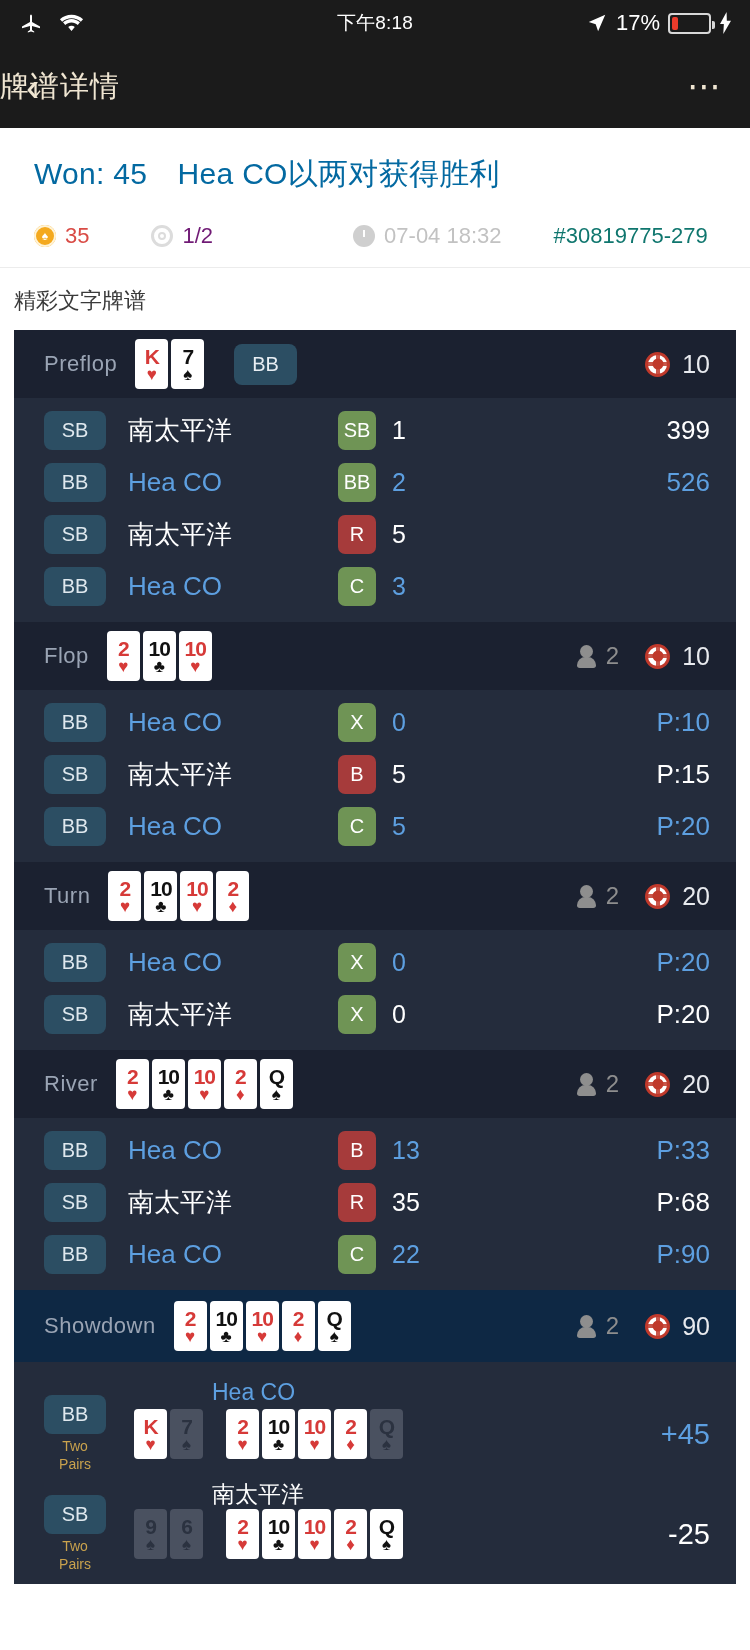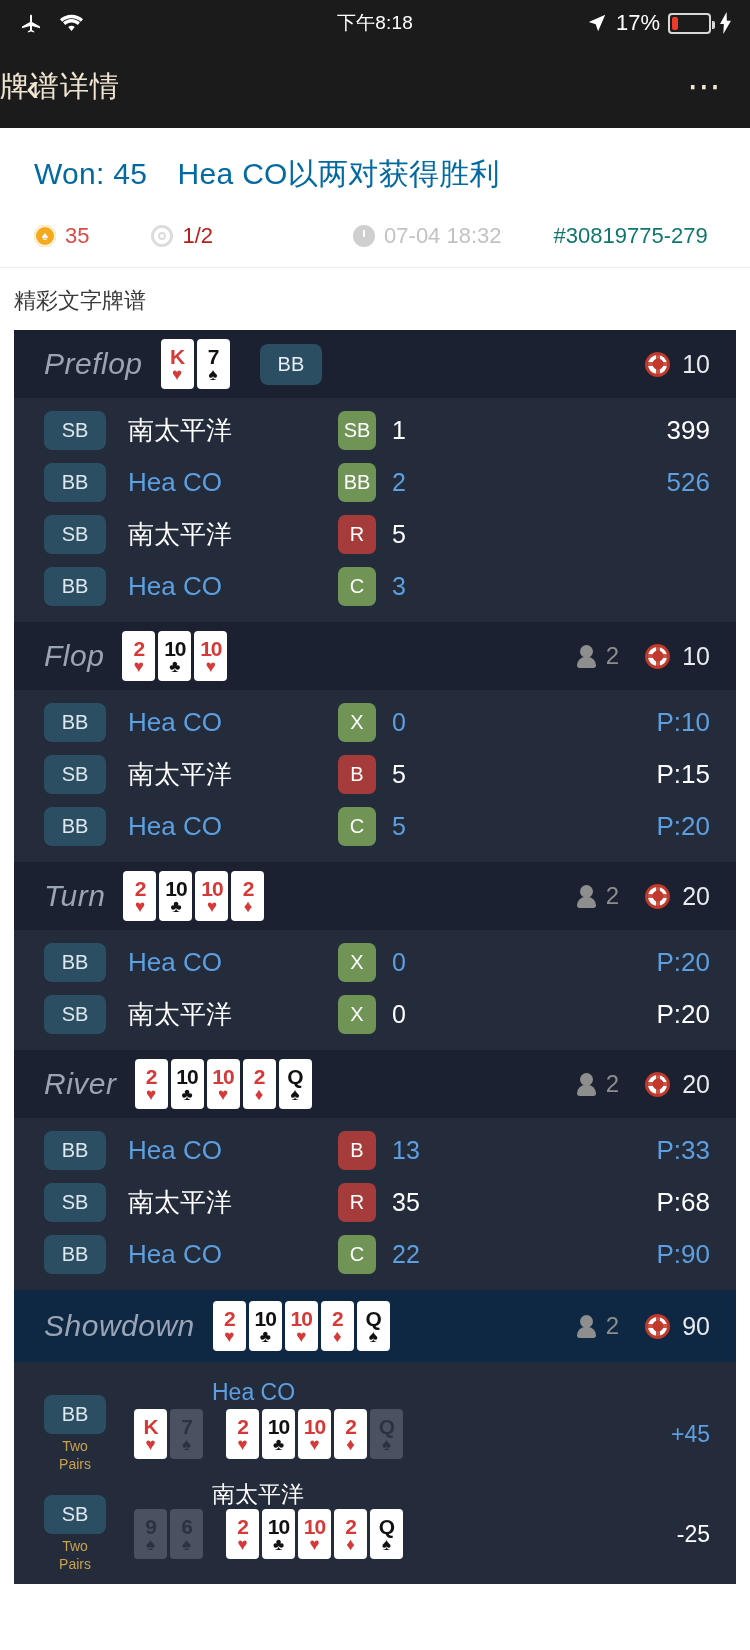--- a/index.html
+++ b/index.html
@@ -43,21 +43,21 @@
     color:#f0e6d2; font-size:29px; letter-spacing:1px; pointer-events:none;
   }
   .nav-more{ margin-left:auto; color:#f0e6d2; font-size:34px; letter-spacing:3px; line-height:.4; }
 
   
   .summary{ background:#fff; padding:26px 34px 18px; }
   .summary-title{ font-size:30px; color:#0369a1; letter-spacing:.3px; }
   .meta{ display:flex; align-items:center; margin-top:28px; font-size:22px; }
   .meta-item{ display:flex; align-items:center; gap:9px; }
   .meta-coins{ color:#d94b45; }
-  .meta-blinds{ color:#b91c1c; margin-left:62px;justify-content:center; }
+  .meta-blinds{ color:#701a75; margin-left:62px;justify-content:center; }
   .meta-time{ color:#c2c2c2; margin-left:140px; }
   .meta-id{ color:#0f766e; margin-left:52px; }
 
   .icon-coin{
     width:22px; height:22px; border-radius:50%;
     background:#f4a91e; display:flex; align-items:center; justify-content:center;
     box-shadow:inset 0 0 0 2px #fff3d6;
   }
   .icon-coin i{ color:#fff; font-size:12px; font-style:normal; line-height:1; }
   .icon-chip-sm{
@@ -78,21 +78,21 @@
   .section-label{ background:#fff; padding:18px 14px 14px; font-size:22px; color:#3a3a3a; }
 
   
   .board{ background:#242c3c; margin:0 14px; padding-bottom:0; }
 
   .street{
     background:#1b2130; display:flex; align-items:center;
     padding:0 26px 0 30px; height:68px; gap:18px;
   }
   .street.showdown{ background:#0e2844; height:72px; }
-  .street-name{ color:#9aa4b4; font-size:30px; letter-spacing:.5px; white-space:nowrap;font-style:italic; }
+  .street-name{ color:#9aa4b4; font-size:22px; letter-spacing:.5px; white-space:nowrap; }
   .street-cards{ display:flex; gap:3px; }
   .pos-pill{
     background:#2c4e63; color:#e8eef3; font-size:20px;
     border-radius:8px; padding:9px 18px; margin-left:12px;
   }
   .street-right{ margin-left:auto; display:flex; align-items:center; gap:26px; }
   .players-cnt{ display:flex; align-items:center; gap:10px; color:#8e8e8e; font-size:24px; }
   .icon-person{
     width:19px; height:23px; position:relative;
   }
@@ -164,21 +164,21 @@
   }
   .res-hand{ color:#c9a24d; font-size:14px; line-height:1.25; margin-top:4px; }
   .res-mid{ margin-left:28px; position:relative; }
   .res-player{
     font-size:23px; position:absolute; top:-30px; left:78px; white-space:nowrap;
   }
   .res-player.hero{ color:#5d9fe0; }
   .res-player.villain{ color:#ffffff; }
   .res-cards{ display:flex; align-items:center; gap:3px; }
   .res-cards .gap{ width:17px; }
-  .res-amt{ margin-left:auto; font-size:23px; }
+  .res-amt{ margin-left:auto; font-size:29px; }
   .res-amt.plus{ color:#5d9fe0; }
   .res-amt.minus{ color:#ffffff; }
 </style>
 </head>
 <body>
 
 <div class="statusbar">
   <div class="sb-left">
     <svg width="26" height="24" viewBox="0 0 24 24">
       <path fill="#fff" d="M21 15.5l-8-4.5V5.2c0-.9-.5-1.7-1-1.7s-1 .8-1 1.7V11l-8 4.5v1.7l8-2.3v4l-2.2 1.5v1.1l3.2-.9 3.2.9v-1.1L13 18.9v-4l8 2.3z"></path>

